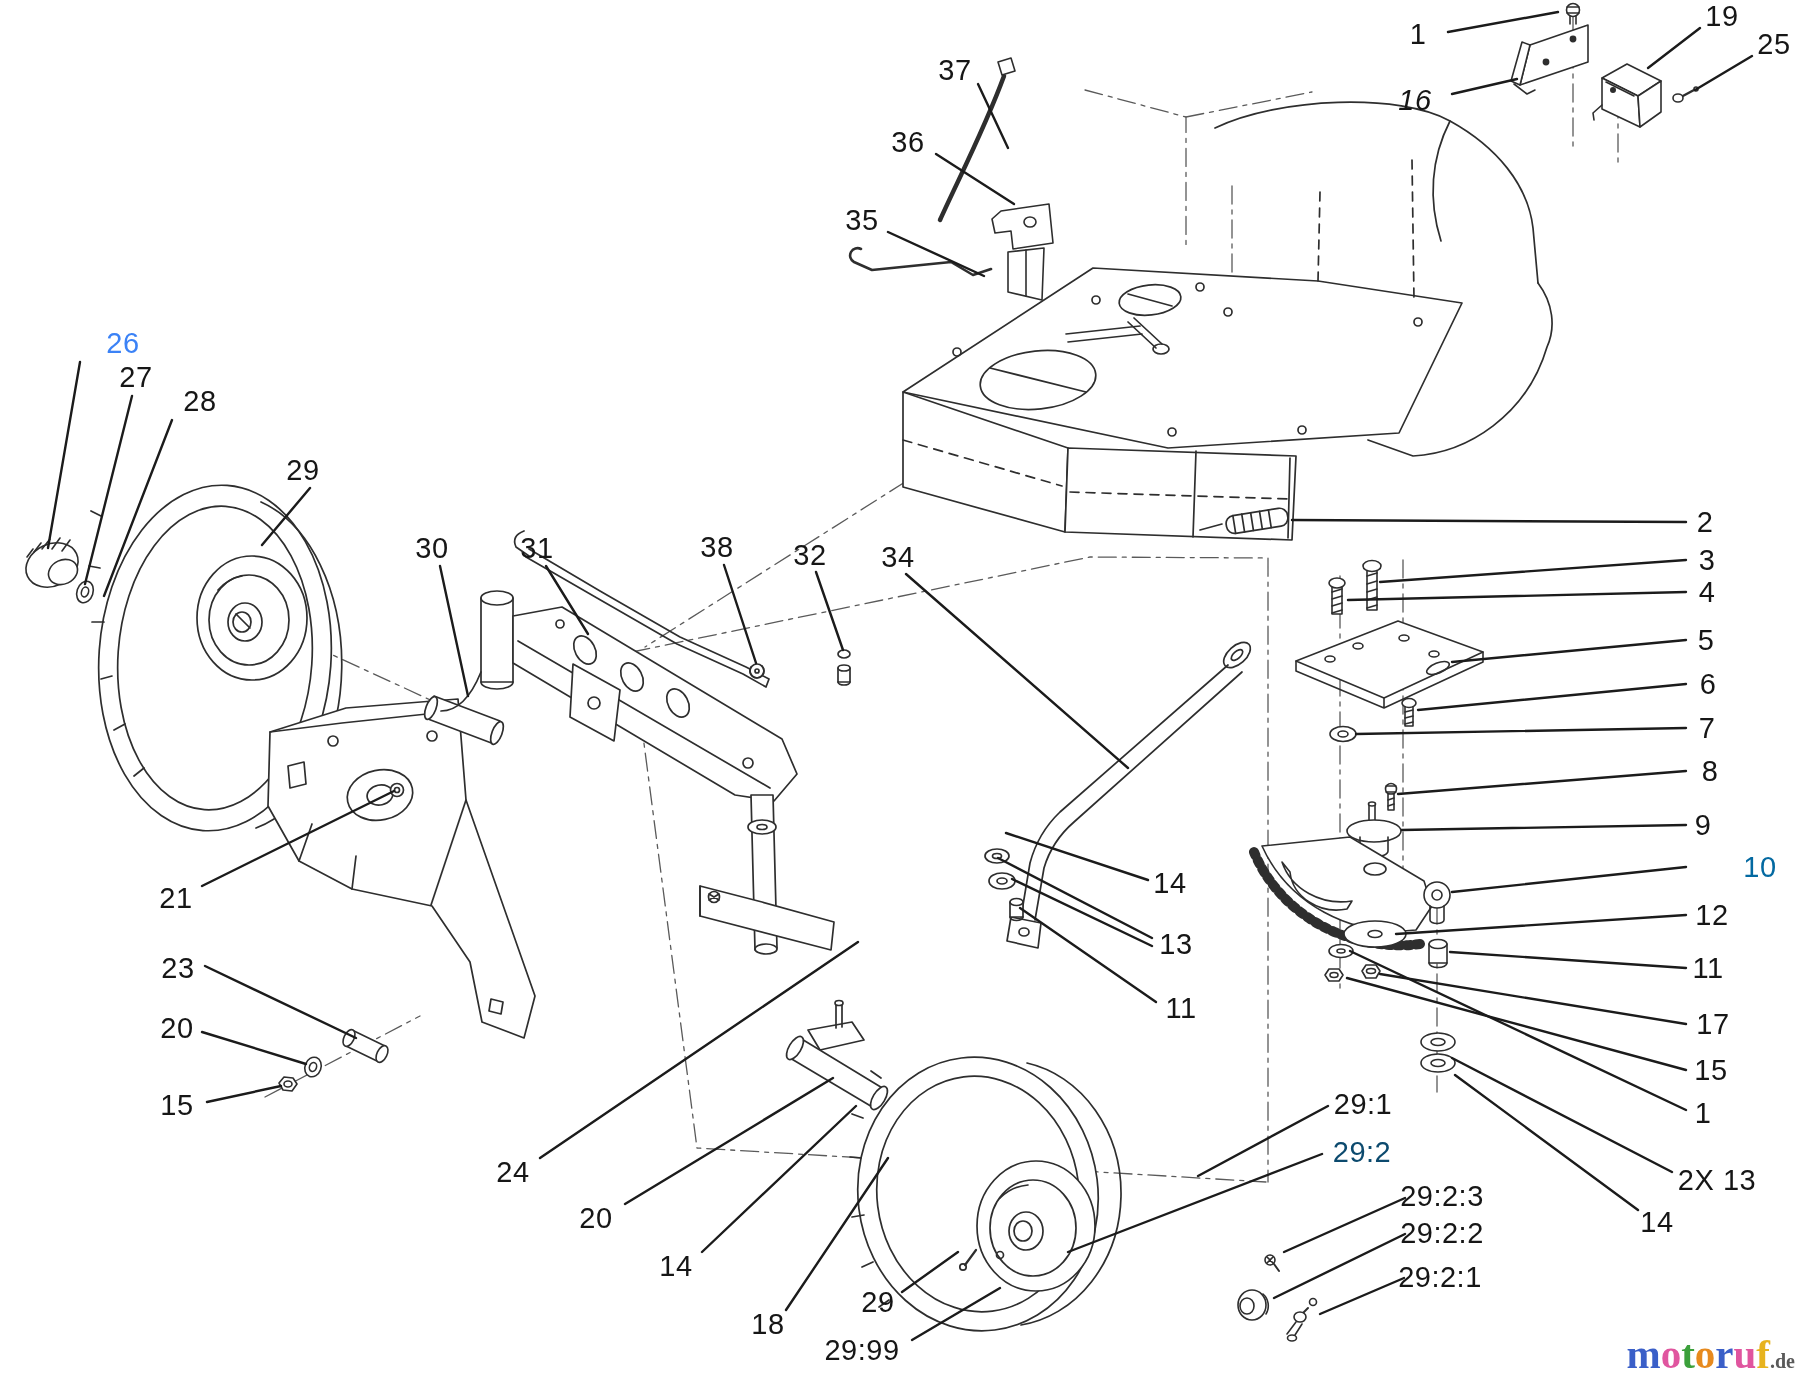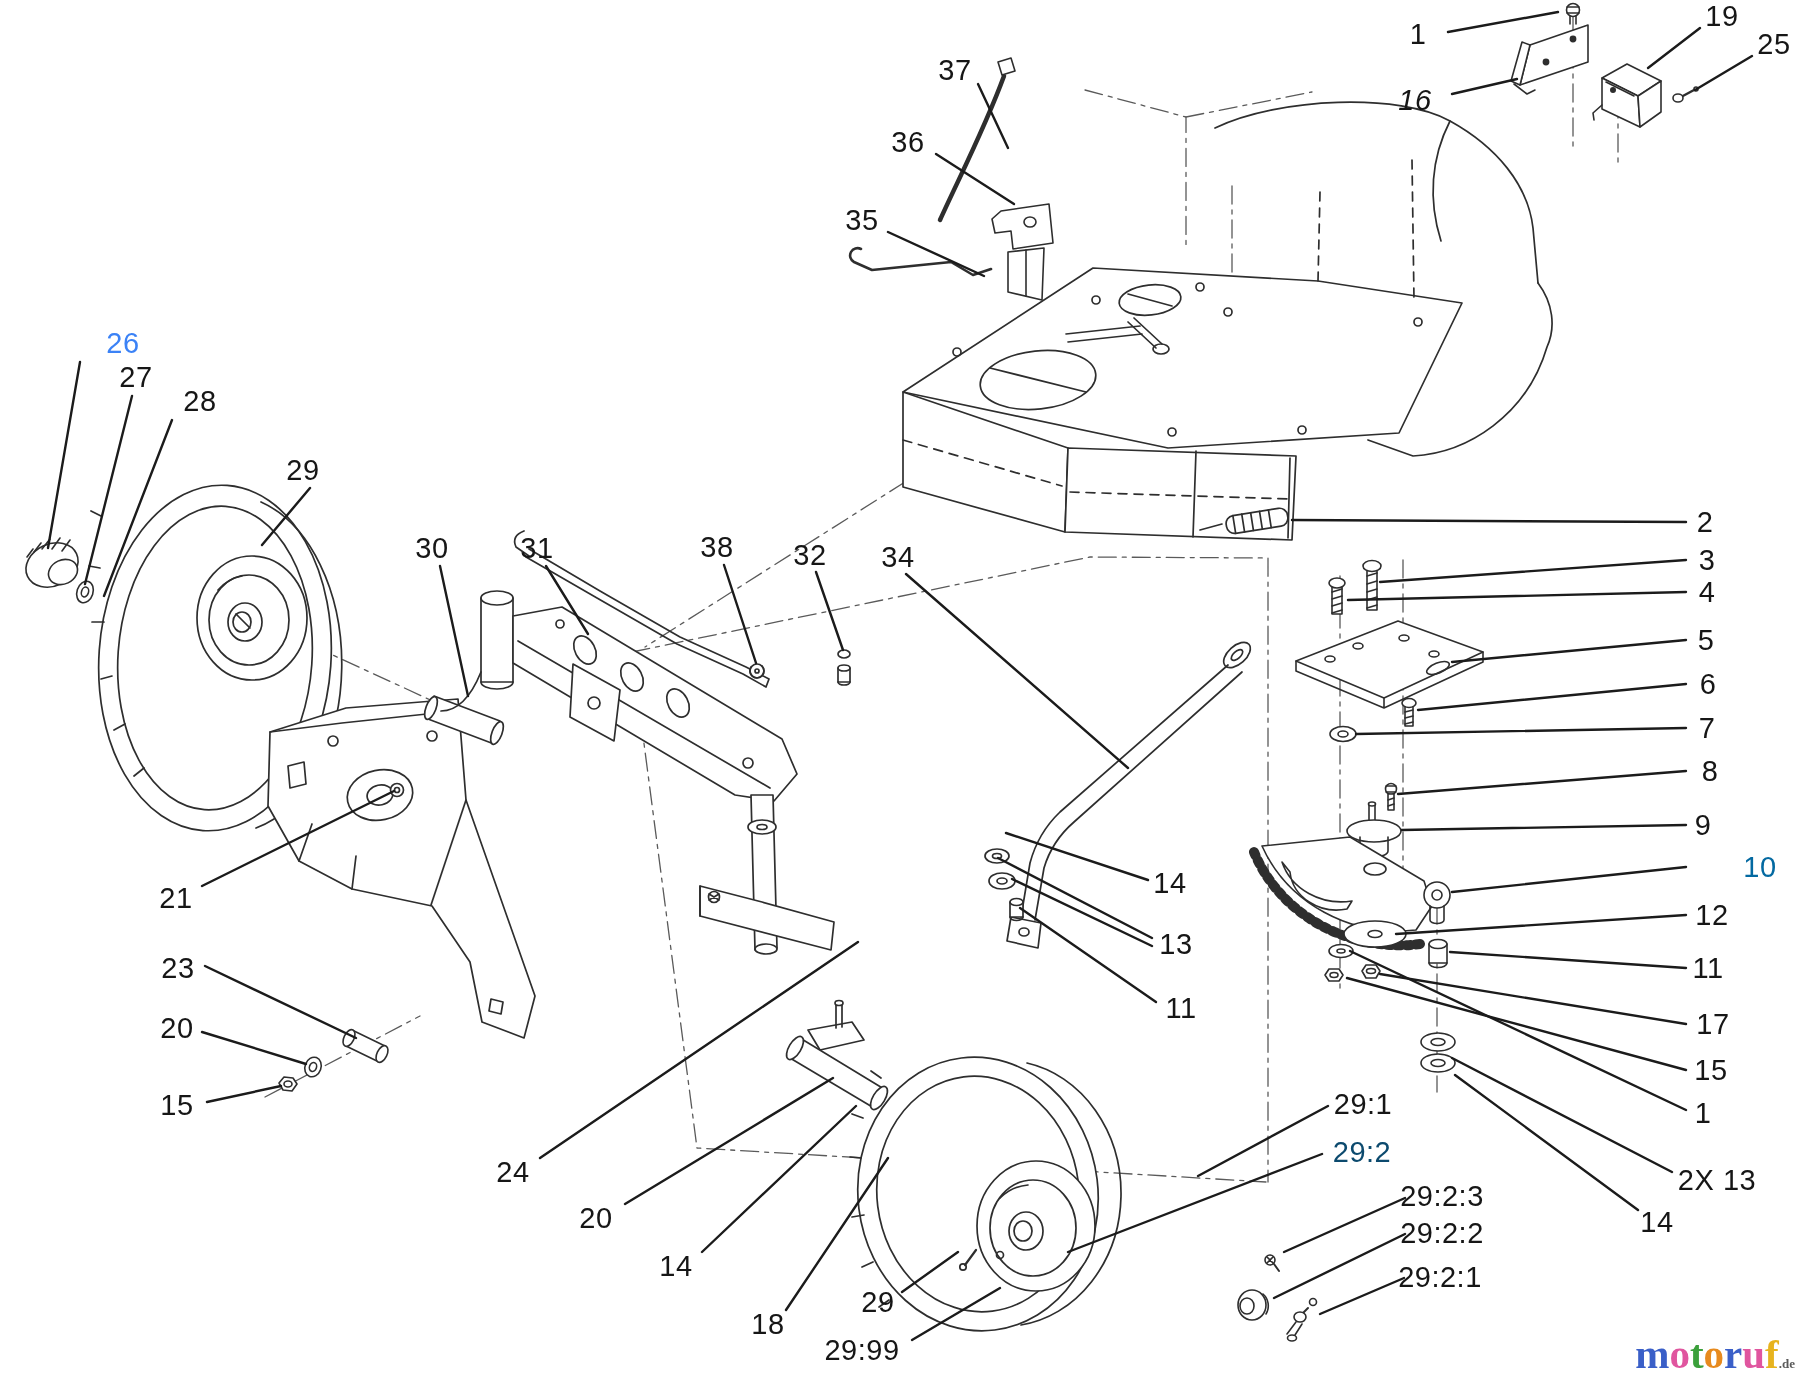--- a/index.html
+++ b/index.html
@@ -13,21 +13,21 @@
     font-size:29px;font-weight:400;color:#161616;
     white-space:nowrap;letter-spacing:.5px;line-height:1;
   }
   #labels,.part-label{pointer-events:none;}
   #watermark{
     position:absolute;right:5px;bottom:3px;
     font-family:"Liberation Serif", serif;font-weight:700;
     font-size:41px;line-height:.9;cursor:pointer;
   }
   #watermark .wm-letter{display:inline-block;}
-  #watermark .wm-suffix{font-size:13px;font-weight:700;vertical-align:baseline;}
+  #watermark .wm-suffix{font-size:20px;font-weight:700;vertical-align:baseline;}
 </style>
 </head>
 <body>
 
 <div id="stage">
 
   <svg id="art" viewBox="0 0 1800 1376" width="1800" height="1376" stroke-linecap="round" stroke-linejoin="round">
 
     <g stroke="#5a5a5a" stroke-width="1.3" fill="none" stroke-dasharray="18 6 4 6">
       <path d="M632,652 L1090,557 L1268,558 L1268,1182"></path>

